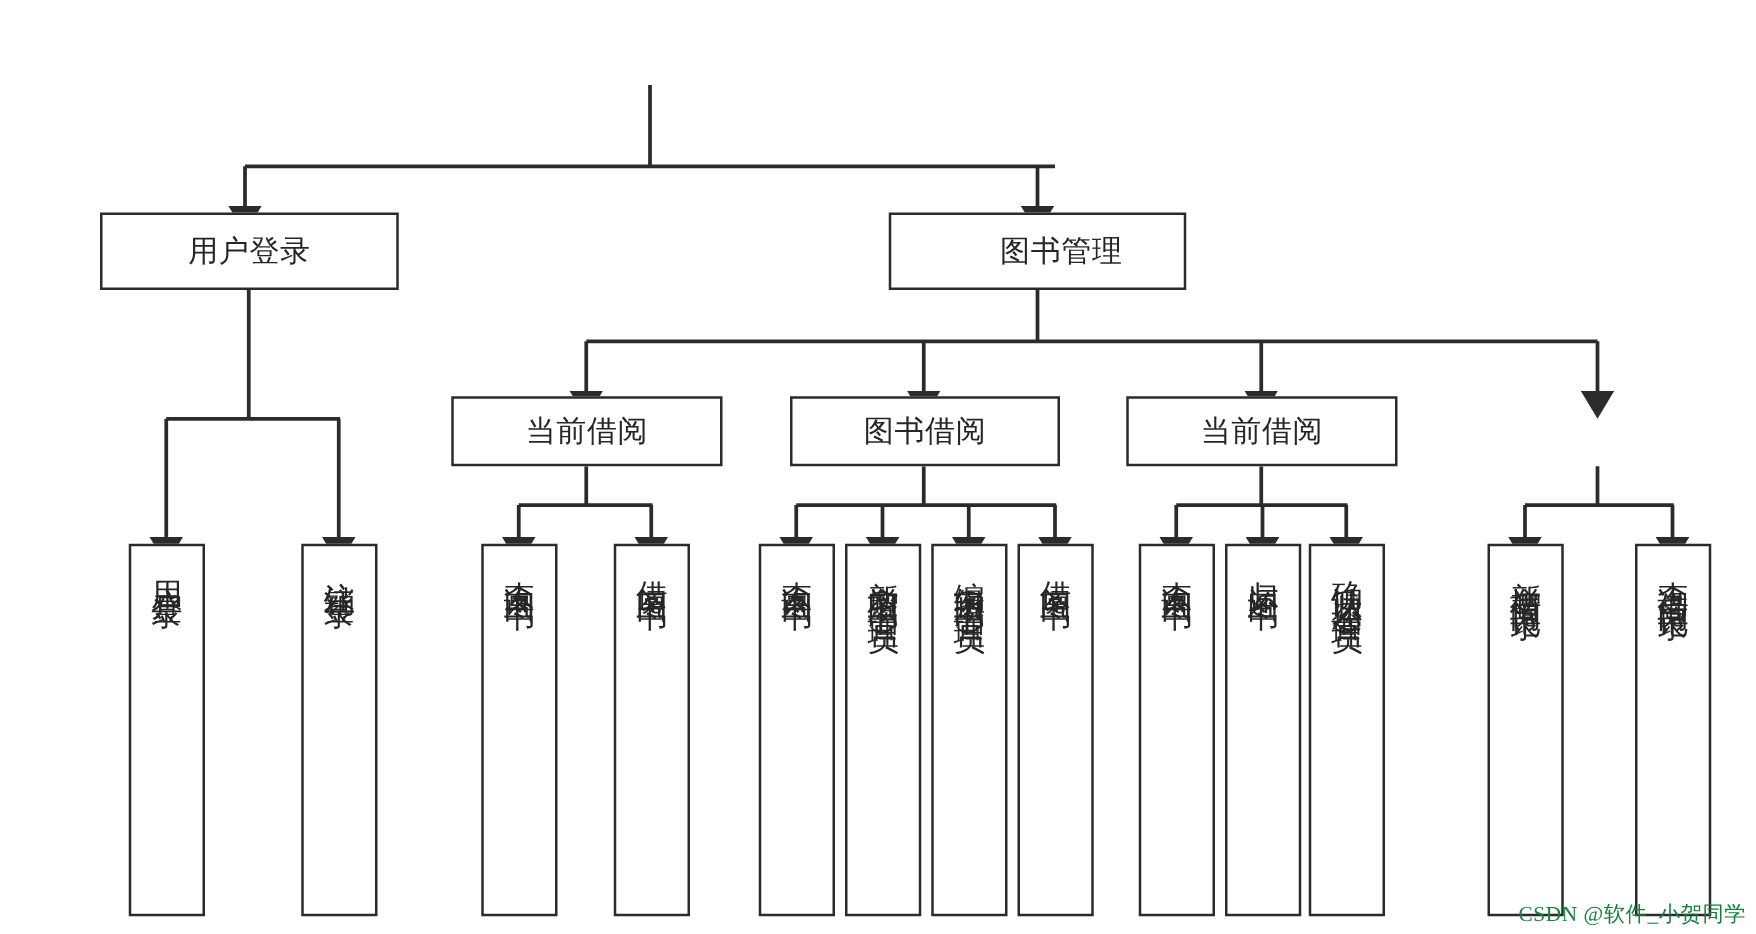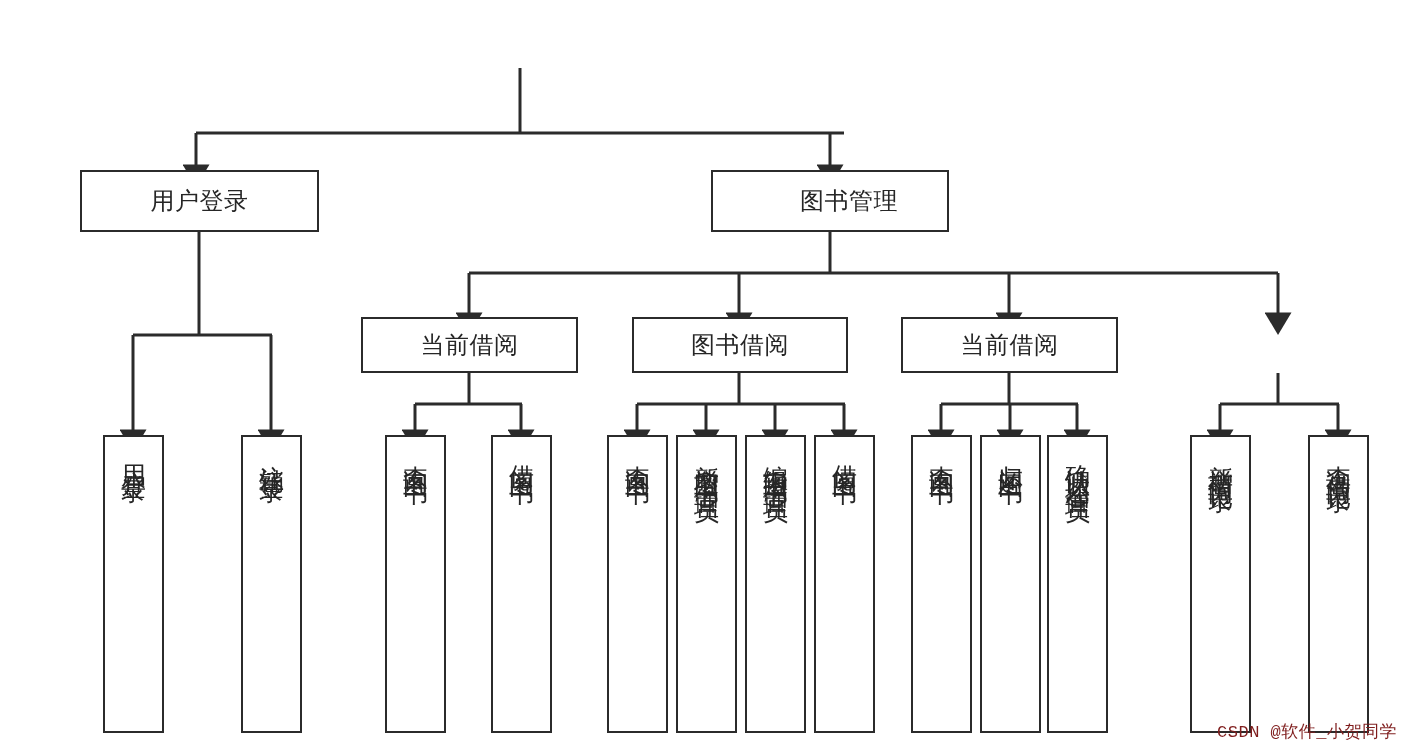--- a/index.html
+++ b/index.html
@@ -63,25 +63,25 @@
     font-size: 25px;
     line-height: 1.0;
     letter-spacing: 5px;
     white-space: nowrap;
   }
   .watermark {
     position: absolute;
     right: 8px;
     bottom: 4px;
     font-size: 17px;
-    color: #7f1d1d;
+    color: #15803d;
     letter-spacing: 0.5px;
     white-space: nowrap;
     z-index: 3;
-    font-family: Liberation Mono, monospace;
+    font-family: Liberation Serif, serif;
     text-align: center;
   }
 </style>
 </head>
 <body>
 
 <div id="canvas">
 
   <svg id="edges" viewBox="0 0 1405 747" width="1405" height="747">
     <defs>

